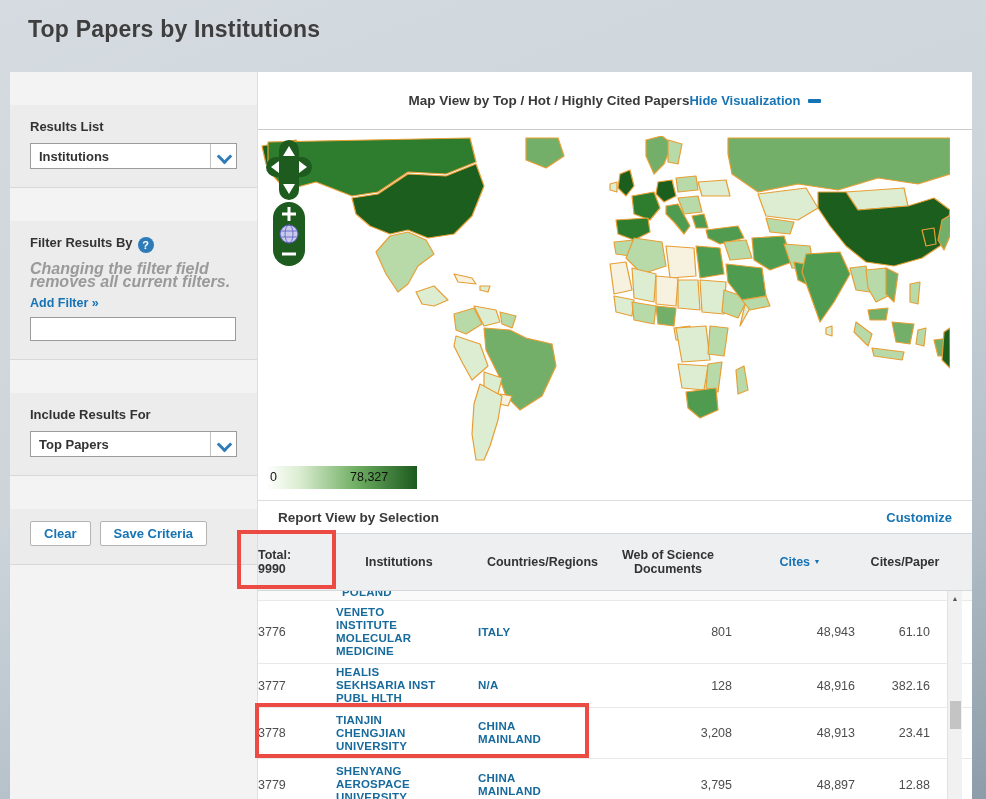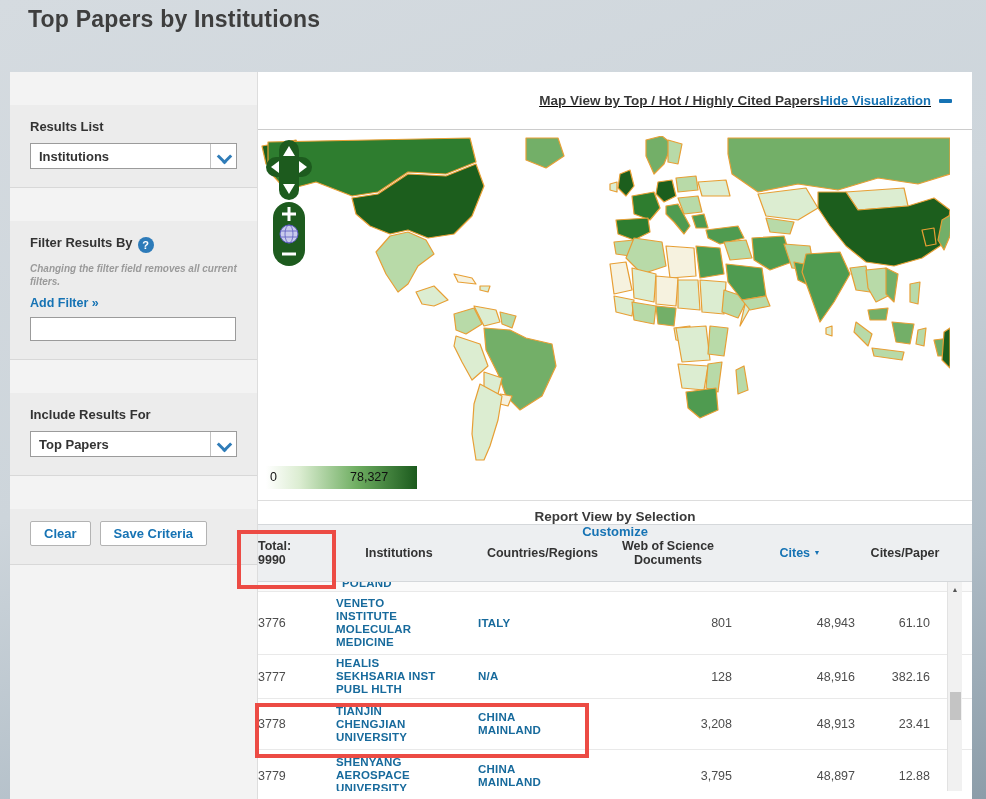--- a/index.html
+++ b/index.html
@@ -3,21 +3,21 @@
 <meta charset="utf-8">
 <style>
   * { margin:0; padding:0; box-sizing:border-box; }
   html,body { width:986px; height:799px; overflow:hidden; }
   body {
     font-family:"Liberation Sans", sans-serif;
     background:linear-gradient(160deg,#D5DBE0 0%,#CDD5DB 45%,#AEBBC5 78%,#8C9DA9 100%);
     position:relative;
   }
   .page-title{
-    position:absolute; left:28px; top:6px;
+    position:absolute; left:28px; top:16px;
     font-size:23px; font-weight:bold; color:#3E3E3E; letter-spacing:.2px;
   }
   .panel{
     position:absolute; left:10px; top:72px; width:962px; height:727px;
     background:#FFFFFF;
   }
   
   .sidebar{
     position:absolute; left:0; top:0; width:248px; height:727px;
     background:#F3F3F3; border-right:1px solid #DDDDDD;
@@ -32,51 +32,51 @@
   .sel-chev{ width:26px; height:24px; border-left:1px solid #C2C2C2; position:relative; }
   .sel-chev::before{
     content:""; position:absolute; left:8px; top:7px; width:8px; height:8px;
     border-left:3px solid #2F7CB8; border-bottom:3px solid #2F7CB8; transform:rotate(-45deg);
   }
   .help-badge{
     display:inline-block; width:16px; height:16px; border-radius:50%;
     background:#2D7BB9; color:#fff; font-size:11px; font-weight:bold;
     text-align:center; line-height:16px; margin-left:5px; vertical-align:-2px; cursor:pointer;
   }
-  .side-note{ font-size:10px; font-style:italic; color:#9A9A9A; line-height:13px; margin:2px 0 8px 0; font-weight:bold;}
+  .side-note{ font-size:16px; font-style:italic; color:#9A9A9A; line-height:13px; margin:2px 0 8px 0; font-weight:bold;}
   .side-link{ font-size:12.5px; font-weight:bold; color:#1673B4; margin-bottom:7px; cursor:pointer; }
   .filter-input{ width:206px; height:24px; border:1px solid #9B9B9B; background:#fff; font-size:12px; padding:0 6px; }
   .btn-row{ display:flex; gap:9px; }
   .btn{
     background:#ffffff; border:1px solid #B3B3B3; border-radius:2px;
     font-size:13px; font-weight:bold; color:#1673B4; padding:4px 13px; cursor:pointer;
     font-family:"Liberation Sans",sans-serif;
   }
   
   .main{ position:absolute; left:248px; top:0; width:714px; height:727px; background:#fff; }
   .map-header{
     height:58px; border-bottom:1px solid #CCCCCC;
-    display:flex; align-items:center; justify-content:flex-end; padding:0 20px;text-decoration:underline;
+    display:flex; align-items:center; justify-content:center; padding:0 20px;
   }
   .sec-title{ font-size:13.5px; font-weight:bold; color:#3A3A3A; }
   .blue-link{ font-size:13px; font-weight:bold; color:#1673B4; cursor:pointer; display:flex; align-items:center; gap:8px;}
   .minus-bar{ width:13px; height:4px; background:#1673B4; border-radius:1px; display:inline-block; }
   .map-area{ position:relative; height:370px; background:#fff; overflow:hidden; }
   .map-svg{ position:absolute; left:2px; top:6px; }
   .map-pan{ position:absolute; left:8px; top:10px; cursor:pointer; }
   .map-zoom{ position:absolute; left:14px; top:72px; cursor:pointer; }
   .legend{
     position:absolute; left:8px; top:336px; width:151px; height:23px;
     background:linear-gradient(to right,#FFFFFF 0%,#DCEDD2 22%,#6FAE62 60%,#1B5A1D 100%);
   }
   .legend .lg-min{ position:absolute; left:4px; top:4px; font-size:12.5px; color:#111; }
   .legend .lg-max{ position:absolute; left:84px; top:4px; font-size:12.5px; color:#111; }
   .report-header{
     height:24px; border-top:1px solid #DDDDDD;
-    display:flex; align-items:center; justify-content:space-between; padding:8px 20px;flex-direction:column;
+    display:flex; align-items:center; justify-content:space-between; padding:16px 20px;
   }
   
   .thead{
     height:58px; background:#EDEFF1; border-top:1px solid #D5D8DB; border-bottom:1px solid #D5D8DB;
     display:flex; align-items:center; font-size:12.5px; font-weight:bold; color:#333;
   }
   .col-rank{ width:72px; text-align:left; }
   .col-inst{ width:146px; padding-left:6px; padding-right:34px; }
   .col-ctry{ width:122px; padding-left:2px; padding-right:26px; }
   .col-docs{ width:140px; text-align:right; padding-right:6px; }

